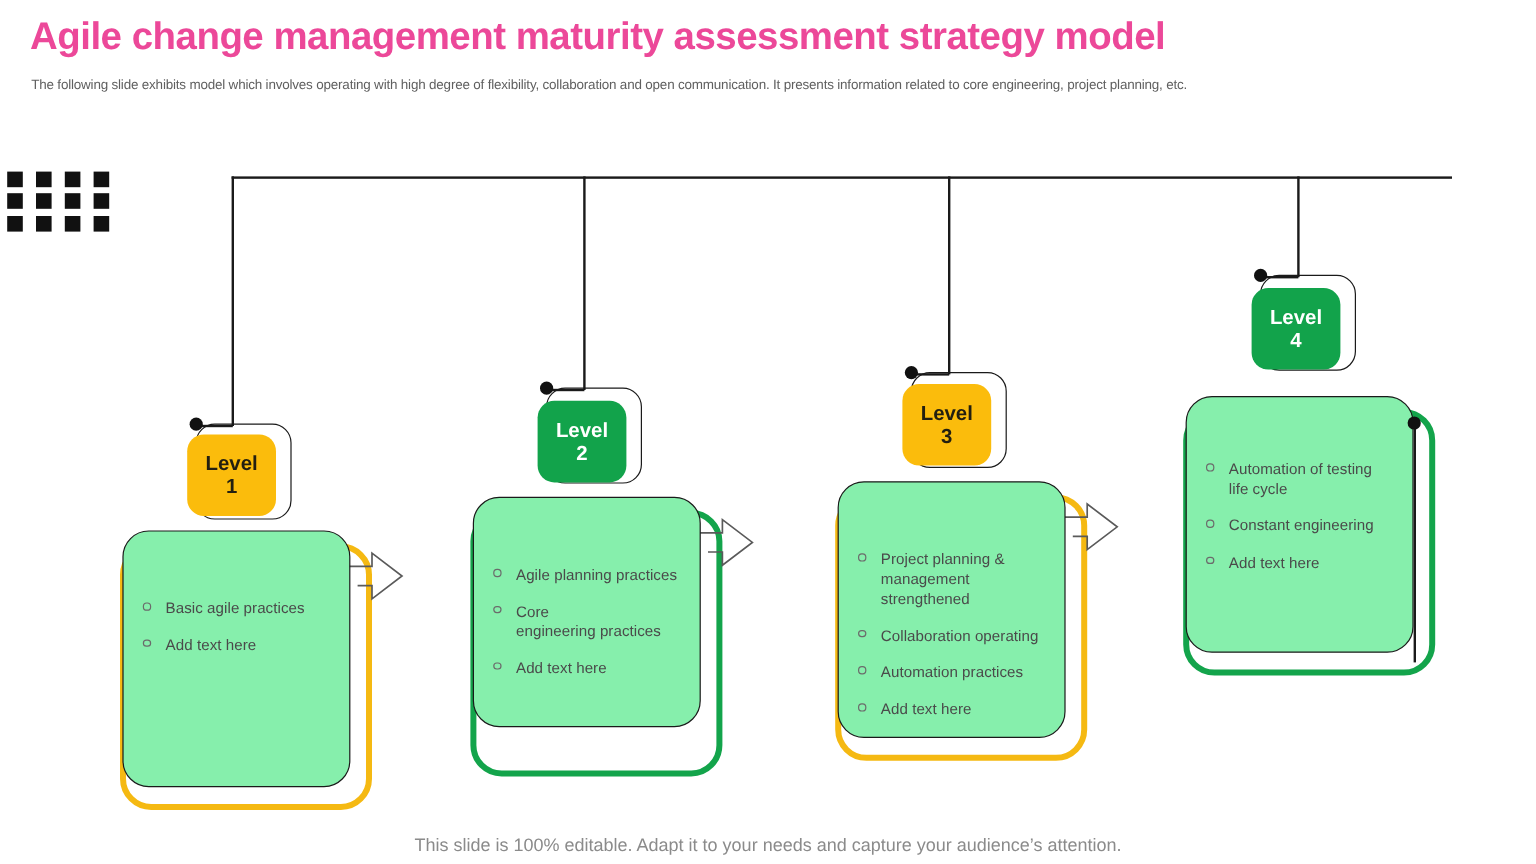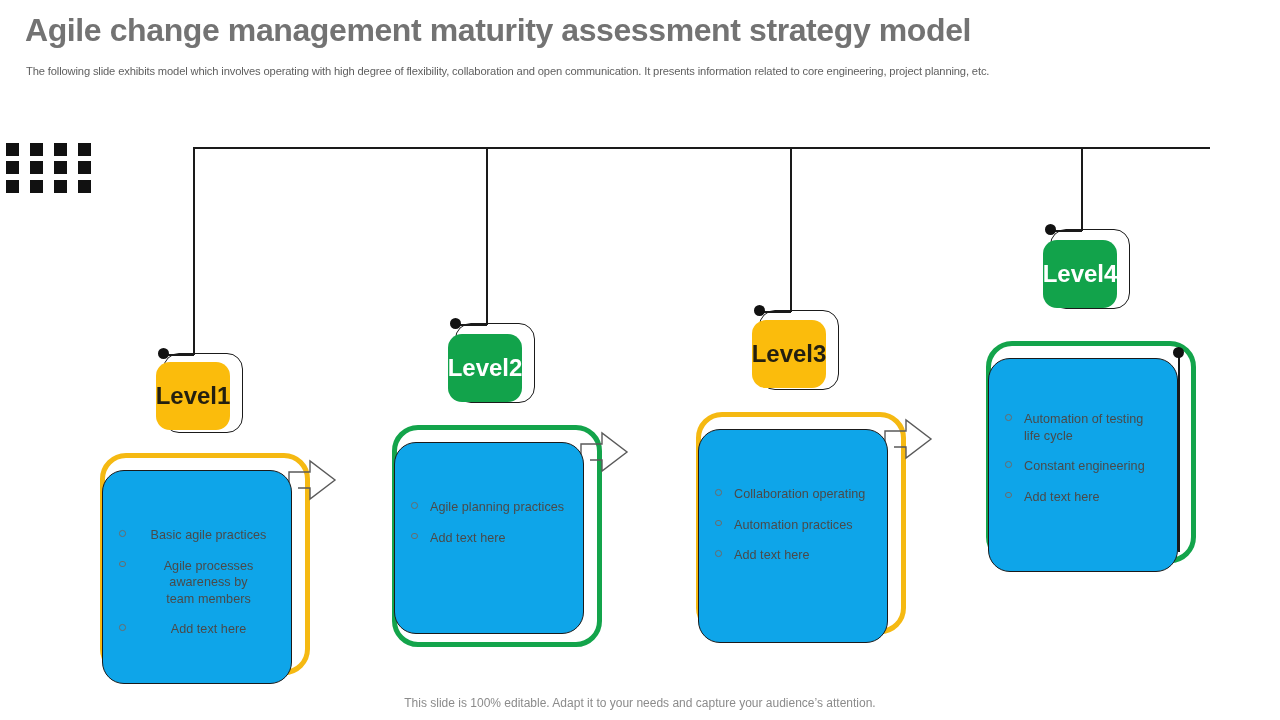--- a/index.html
+++ b/index.html
@@ -18,42 +18,42 @@
 
   
   #slide-title {
     position: absolute;
     left: 25px;
     top: 12px;
     width: 1200px;
     font-size: 32px;
     font-weight: bold;
     letter-spacing: -0.4px;
-    color: #737373;
+    color: #ec4899;
     line-height: 1.18;
   }
   #slide-subtitle {
     position: absolute;
     left: 26px;
     top: 64px;
     width: 1160px;
     font-size: 11.2px;
     color: #5f5f5f;
     line-height: 1.35;
     letter-spacing: -0.15px;
   }
 
   
   #slide-footer {
     position: absolute;
     left: 0;
     top: 696px;
     width: 1280px;
     text-align: center;
-    font-size: 12px;
+    font-size: 15px;
     color: #8b8b8b;
   }
 
   
   #dot-grid {
     position: absolute;
     left: 0px;
     top: 140px;
     width: 96px;
     height: 56px;
@@ -85,24 +85,24 @@
     width: 1.6px;
   }
 
   
   .node {
     position: absolute;
     width: 74px;
     height: 68px;
     border-radius: 14px;
     display: flex;
-    flex-direction: row;
+    flex-direction: column;
     align-items: center;
     justify-content: center;
-    font-size: 24px;
+    font-size: 17px;
     font-weight: bold;
     line-height: 1.12;
     z-index: 6;
   }
   .node .node-word { display: block; }
   .node .node-num  { display: block; }
   .node.amber { background: #FBBC0C; color: #231f10; }
   .node.green { background: #12A34B; color: #ffffff; }
 
   
@@ -129,26 +129,25 @@
     position: absolute;
     border: 5.5px solid transparent;
     border-radius: 26px;
     z-index: 1;
   }
   .card-accent.amber { border-color: #F5B912; }
   .card-accent.green { border-color: #13A44B; }
 
   .card {
     position: absolute;
-    background: #0ea5e9;
+    background: #86efac;
     border: 1.5px solid #1a1a1a;
     border-radius: 22px;
     z-index: 3;
     box-sizing: border-box;
-    margin-top: 28px;
   }
 
   .bullets {
     position: absolute;
     left: 14px;
     right: 12px;
     top: 0;
     list-style: none;
     margin: 0;
     padding: 0;
@@ -239,57 +238,58 @@
 <div class="rail-v" style="left:1178px; top:357px; height:195px;"></div>
 <div class="cdot" style="left:1173px; top:347px;"></div>
 
 <div class="cdot" style="left:158px; top:348px;"></div>
 <div class="node-outline" style="left:163px; top:353px; width:78px; height:78px;"></div>
 <div class="node amber" style="left:156px; top:362px;">
   <span class="node-word">Level</span>
   <span class="node-num">1</span>
 </div>
 <div class="card-accent amber" style="left:100px; top:453px; width:200px; height:212px;"></div>
-<div class="card" style="left:102px; top:442px; width:190px; height:214px;text-align:center;">
+<div class="card" style="left:102px; top:442px; width:190px; height:214px;">
   <ul class="bullets" style="top:56px;">
     <li><span class="bmark"></span><span>Basic agile  practices</span></li>
-    <li><span class="bmark"></span><span>Agile processes<br>awareness  by<br>team members</span></li>
     <li><span class="bmark"></span><span>Add text here</span></li>
   </ul>
 </div>
 <svg class="flow-arrow" style="left:288px; top:458px;" width="52" height="60" viewBox="0 0 52 60">
   <path d="M1 59 L1 14 L22 14 L22 3 L47 22 L22 41 L22 30 L10 30" fill="none" stroke="#5a5a5a" stroke-width="1.4"></path>
 </svg>
 
 <div class="cdot" style="left:450px; top:318px;"></div>
 <div class="node-outline" style="left:455px; top:323px; width:78px; height:78px;"></div>
 <div class="node green" style="left:448px; top:334px;">
   <span class="node-word">Level</span>
   <span class="node-num">2</span>
 </div>
 <div class="card-accent green" style="left:392px; top:425px; width:200px; height:212px;"></div>
 <div class="card" style="left:394px; top:414px; width:190px; height:192px;">
   <ul class="bullets" style="top:56px;">
     <li><span class="bmark"></span><span>Agile planning  practices</span></li>
+    <li><span class="bmark"></span><span>Core<br>engineering  practices</span></li>
     <li><span class="bmark"></span><span>Add text here</span></li>
   </ul>
 </div>
 <svg class="flow-arrow" style="left:580px; top:430px;" width="52" height="60" viewBox="0 0 52 60">
   <path d="M1 59 L1 14 L22 14 L22 3 L47 22 L22 41 L22 30 L10 30" fill="none" stroke="#5a5a5a" stroke-width="1.4"></path>
 </svg>
 
 <div class="cdot" style="left:754px; top:305px;"></div>
 <div class="node-outline" style="left:759px; top:310px; width:78px; height:78px;"></div>
 <div class="node amber" style="left:752px; top:320px;">
   <span class="node-word">Level</span>
   <span class="node-num">3</span>
 </div>
 <div class="card-accent amber" style="left:696px; top:412px; width:200px; height:212px;"></div>
 <div class="card" style="left:698px; top:401px; width:190px; height:214px;">
   <ul class="bullets" style="top:56px;">
+    <li><span class="bmark"></span><span>Project planning  &amp;<br>management  strengthened</span></li>
     <li><span class="bmark"></span><span>Collaboration  operating</span></li>
     <li><span class="bmark"></span><span>Automation  practices</span></li>
     <li><span class="bmark"></span><span>Add text here</span></li>
   </ul>
 </div>
 <svg class="flow-arrow" style="left:884px; top:417px;" width="52" height="60" viewBox="0 0 52 60">
   <path d="M1 59 L1 14 L22 14 L22 3 L47 22 L22 41 L22 30 L10 30" fill="none" stroke="#5a5a5a" stroke-width="1.4"></path>
 </svg>
 
 <div class="cdot" style="left:1045px; top:224px;"></div>

